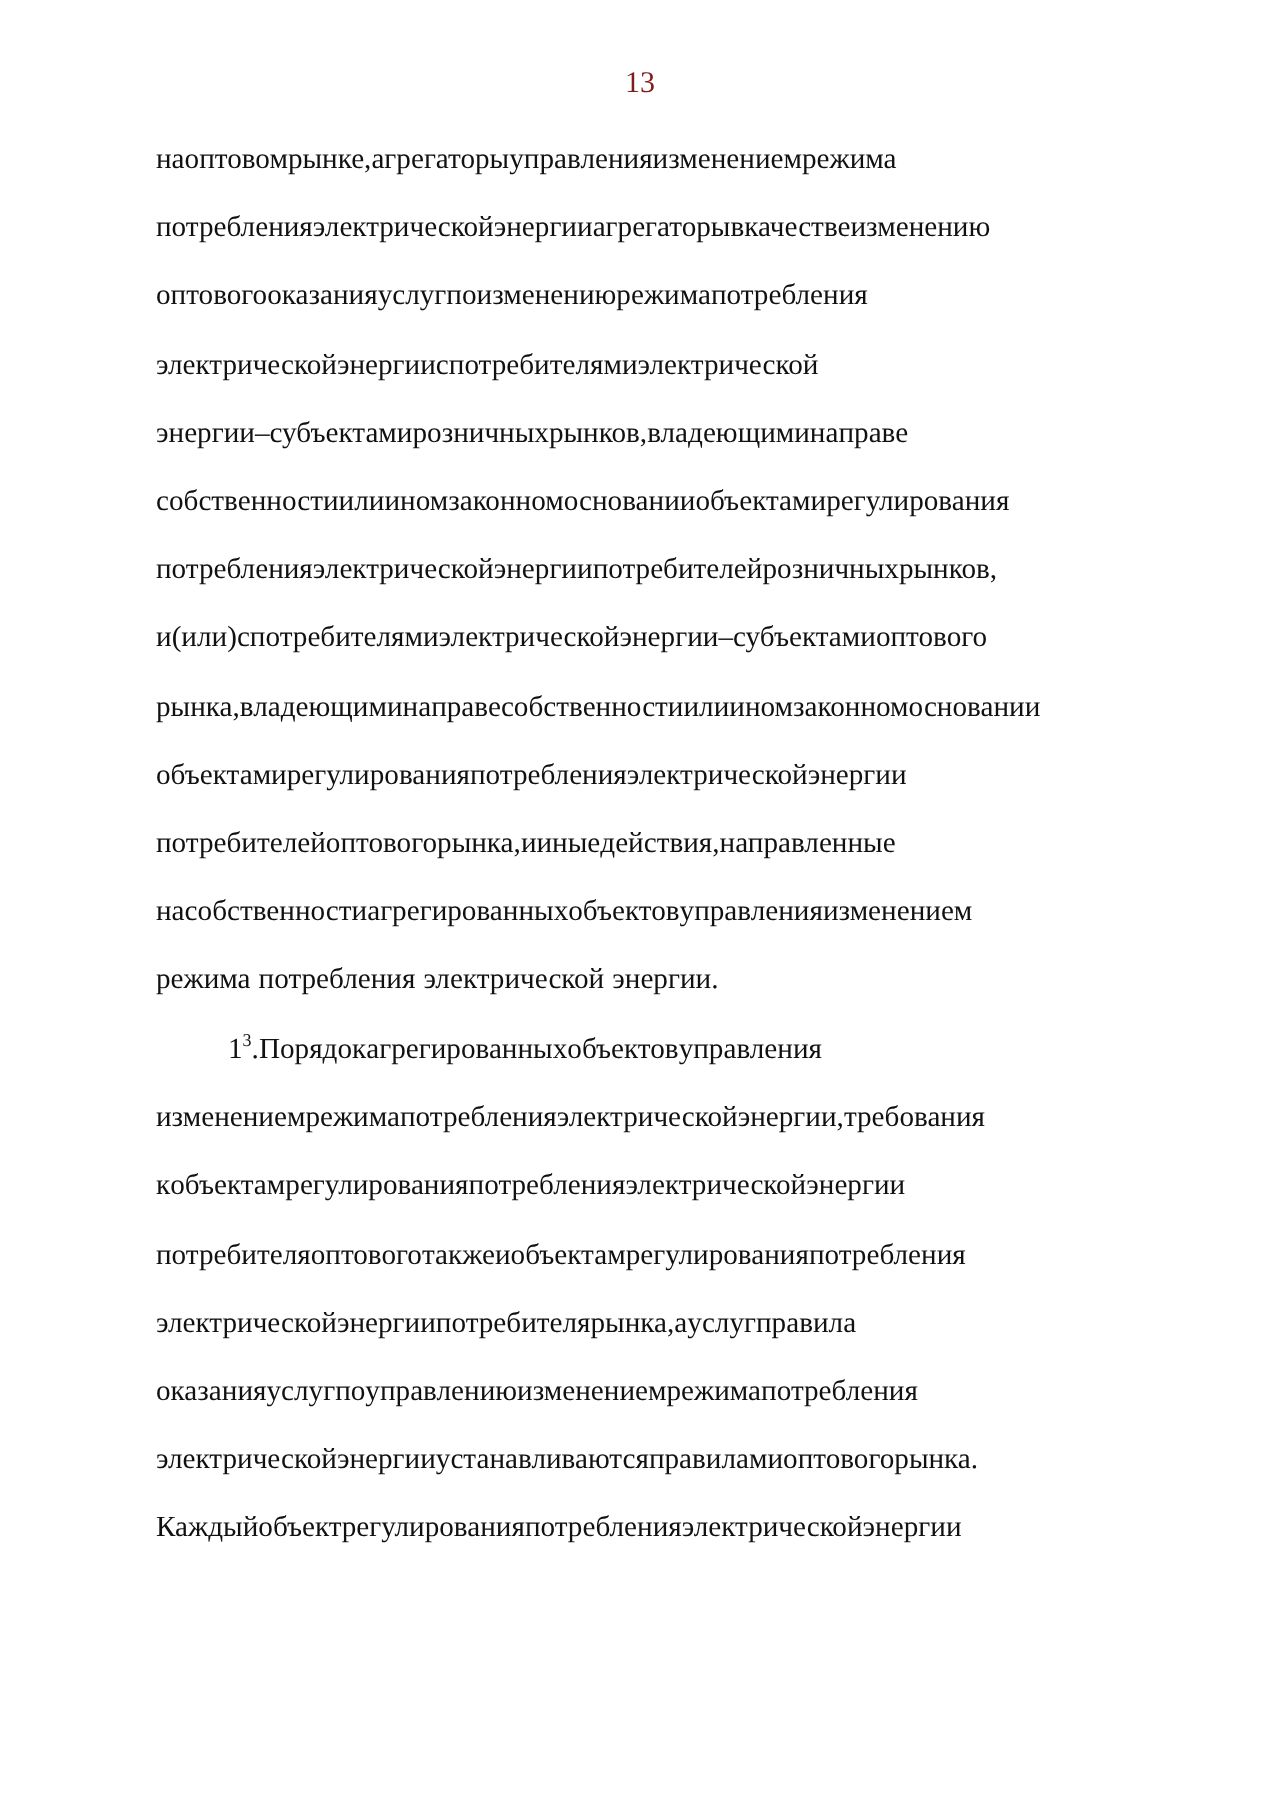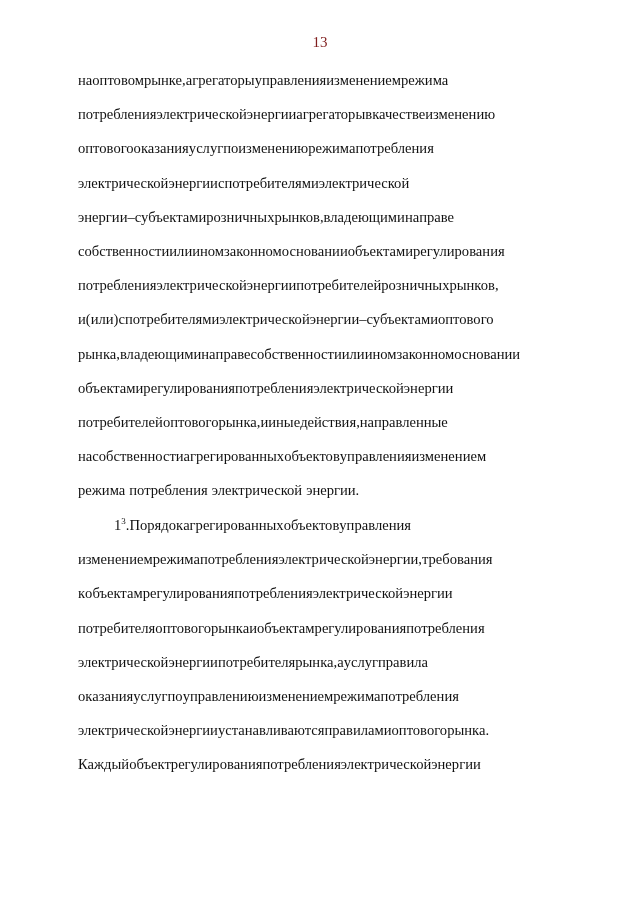--- a/index.html
+++ b/index.html
@@ -201,21 +201,21 @@
         <span class="w">к</span>
         <span class="w">объектам</span>
         <span class="w">регулирования</span>
         <span class="w">потребления</span>
         <span class="w">электрической</span>
         <span class="w">энергии</span>
       </div>
       <div class="line">
         <span class="w">потребителя</span>
         <span class="w">оптового</span>
-        <span class="w">рынка</span>
+        <span class="w">также</span>
         <span class="w">и</span>
         <span class="w">объектам</span>
         <span class="w">регулирования</span>
         <span class="w">потребления</span>
       </div>
       <div class="line">
         <span class="w">электрической</span>
         <span class="w">энергии</span>
         <span class="w">потребителя</span>
         <span class="w">рынка,</span>

